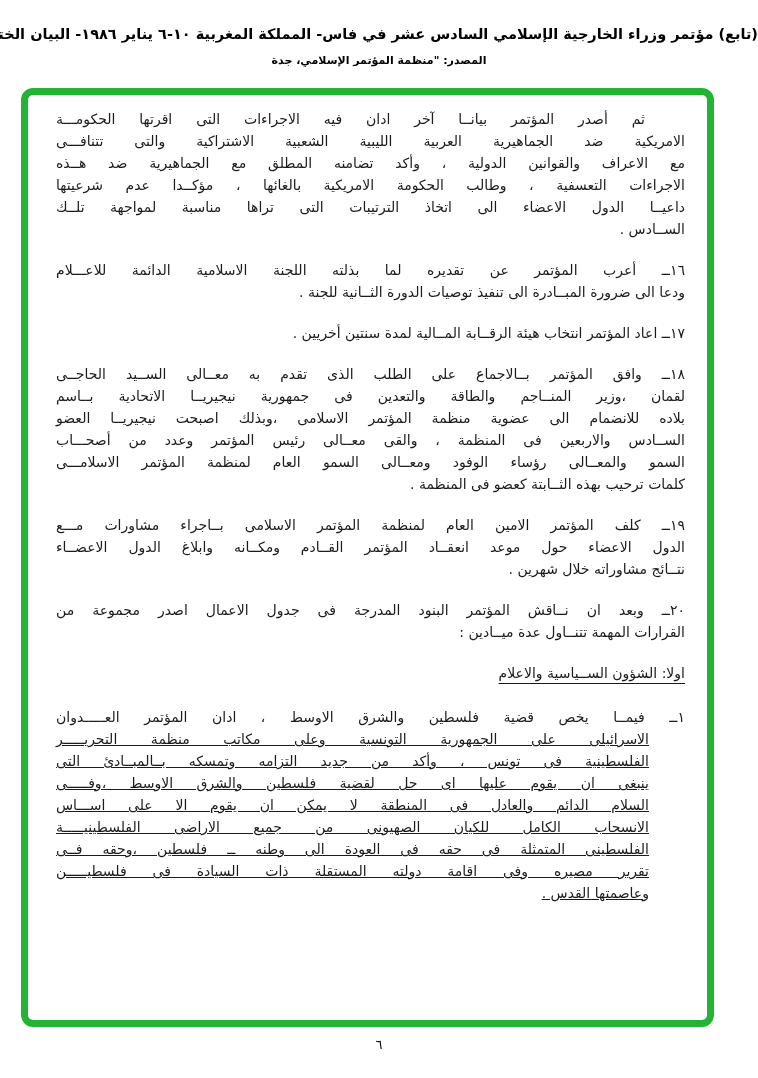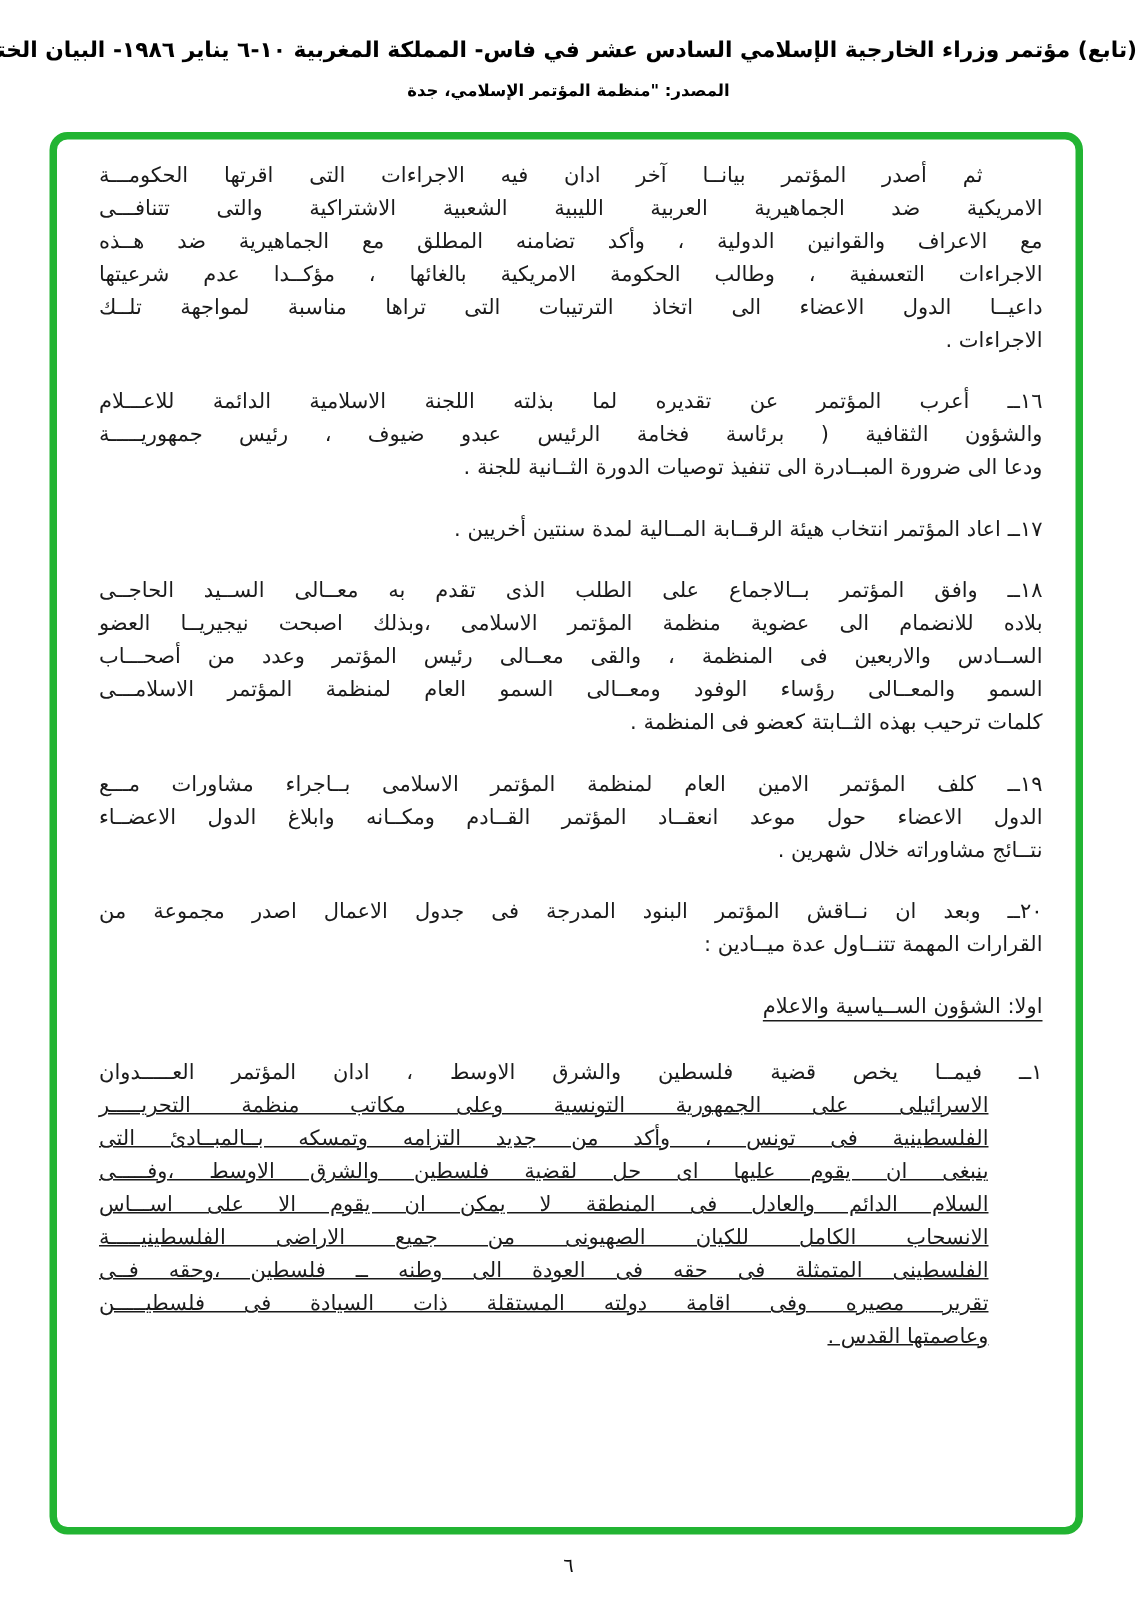--- a/index.html
+++ b/index.html
@@ -27,23 +27,23 @@
     position: absolute;
     top: 54px; left: 0; right: 0;
     direction: rtl;
     text-align: center;
     font-size: 11px;
     font-weight: 700;
     color: #000000;
   }
   .frame {
     position: absolute;
-    left: 33px; top: 88px;
+    left: 21px; top: 88px;
     width: 679px; height: 925px;
-    border: 5px solid #c4b5fd;
+    border: 7px solid #c4b5fd;
     border-radius: 12px;
     background: #ffffff;
   }
   .doc-body {
     position: absolute;
     top: 0; right: 0; left: 0; bottom: 0;
     padding: 13px 22px 8px 28px;
     direction: rtl;
     overflow: hidden;
   }
@@ -87,32 +87,32 @@
   <div class="doc-source">المصدر: "منظمة المؤتمر الإسلامي، جدة</div>
 
   <div class="frame" style="border-color: rgb(34, 180, 50);">
     <div class="doc-body" id="doc-body">
         <div class="para body">
           <div class="line indent">ثم أصدر المؤتمر بيانــا آخر ادان فيه الاجراءات التى اقرتها الحكومـــة</div>
           <div class="line">الامريكية ضد الجماهيرية العربية الليبية الشعبية الاشتراكية والتى تتنافـــى</div>
           <div class="line">مع الاعراف والقوانين الدولية ، وأكد تضامنه المطلق مع الجماهيرية ضد هــذه</div>
           <div class="line">الاجراءات التعسفية ، وطالب الحكومة الامريكية بالغائها ، مؤكــدا عدم شرعيتها</div>
           <div class="line">داعيــا الدول الاعضاء الى اتخاذ الترتيبات التى تراها مناسبة لمواجهة تلــك</div>
-          <div class="line last">الاجراءات .</div>
+          <div class="line last">الســادس .</div>
         </div>
         <div class="para body">
           <div class="line">١٦ــ أعرب المؤتمر عن تقديره لما بذلته اللجنة الاسلامية الدائمة للاعـــلام</div>
-          <div class="line">والشؤون الثقافية ( برئاسة فخامة الرئيس عبدو ضيوف ، رئيس جمهوريـــــة</div>
           <div class="line last">ودعا الى ضرورة المبــادرة الى تنفيذ توصيات الدورة الثــانية للجنة .</div>
         </div>
         <div class="para body">
           <div class="line last">١٧ــ اعاد المؤتمر انتخاب هيئة الرقــابة المــالية لمدة سنتين أخريين .</div>
         </div>
         <div class="para body">
           <div class="line">١٨ــ وافق المؤتمر بــالاجماع على الطلب الذى تقدم به معــالى الســيد الحاجــى</div>
+          <div class="line">لقمان ،وزير المنــاجم والطاقة والتعدين فى جمهورية نيجيريــا الاتحادية بــاسم</div>
           <div class="line">بلاده للانضمام الى عضوية منظمة المؤتمر الاسلامى ،وبذلك اصبحت نيجيريــا العضو</div>
           <div class="line">الســادس والاربعين فى المنظمة ، والقى معــالى رئيس المؤتمر وعدد من أصحـــاب</div>
           <div class="line">السمو والمعــالى رؤساء الوفود ومعــالى السمو العام لمنظمة المؤتمر الاسلامـــى</div>
           <div class="line last">كلمات ترحيب بهذه الثــابتة كعضو فى المنظمة .</div>
         </div>
         <div class="para body">
           <div class="line">١٩ــ كلف المؤتمر الامين العام لمنظمة المؤتمر الاسلامى بــاجراء مشاورات مـــع</div>
           <div class="line">الدول الاعضاء حول موعد انعقــاد المؤتمر القــادم ومكــانه وابلاغ الدول الاعضــاء</div>
           <div class="line last">نتــائج مشاوراته خلال شهرين .</div>
         </div>

